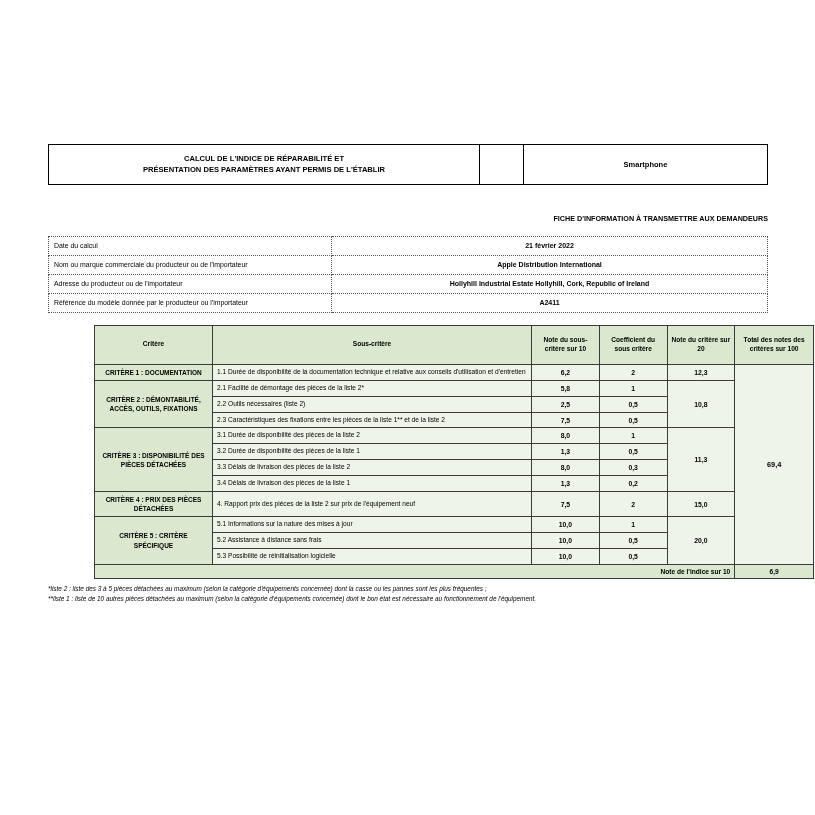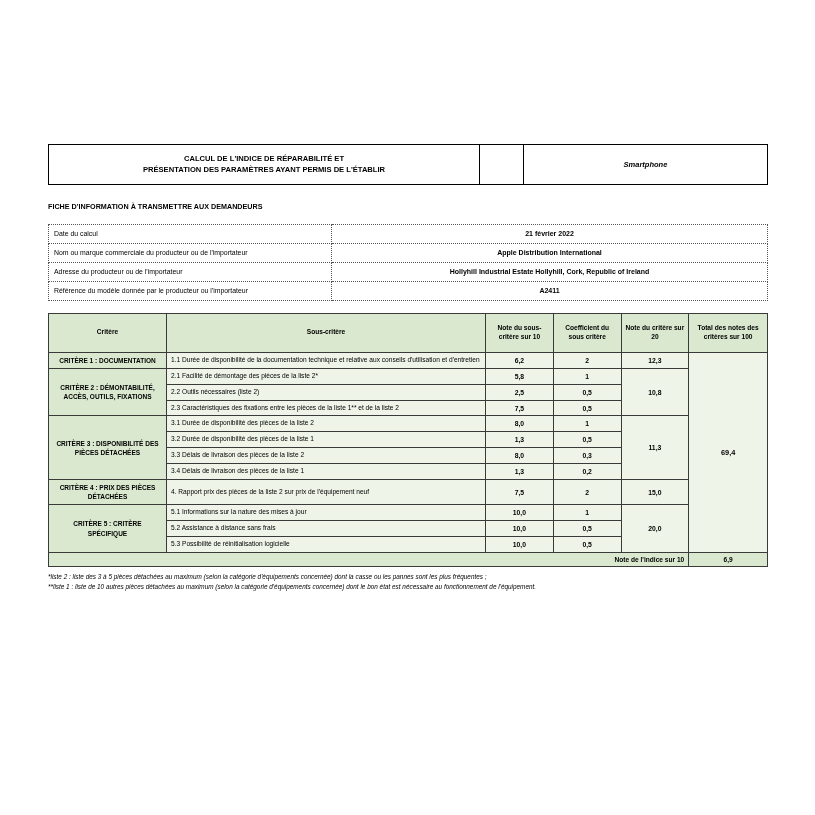--- a/index.html
+++ b/index.html
@@ -44,28 +44,27 @@
   }
   .header-product {
     flex: 1 1 auto;
     border-left: 1px solid #000;
     box-sizing: border-box;
     display: flex;
     align-items: center;
     justify-content: center;
     font-size: 7.5px;
     font-weight: bold;
-    font-style: italic;
   }
   .subtitle {
-    text-align: left;
+    text-align: right;
     font-size: 7.2px;
     font-weight: bold;
     line-height: 1.55;
-    margin-top: 16px;
+    margin-top: 28px;
     margin-bottom: 12px;
   }
   
   .info-table {
     width: 100%;
     border-collapse: collapse;
     table-layout: fixed;
   }
   .info-table td {
     border: 1px dotted #555;
@@ -82,20 +81,21 @@
     text-align: center;
     font-weight: bold;
     font-size: 7px;
   }
   
   .main-table {
     width: 100%;
     border-collapse: collapse;
     table-layout: fixed;
     margin-top: 12px;
+    margin-left: 46px;
   }
   .main-table td, .main-table th {
     border: 1px solid #3a3a3a;
     font-size: 6.6px;
     padding: 3px 4px;
     vertical-align: middle;
   }
   .main-table thead th {
     background: #d9e8cf;
     font-weight: bold;

